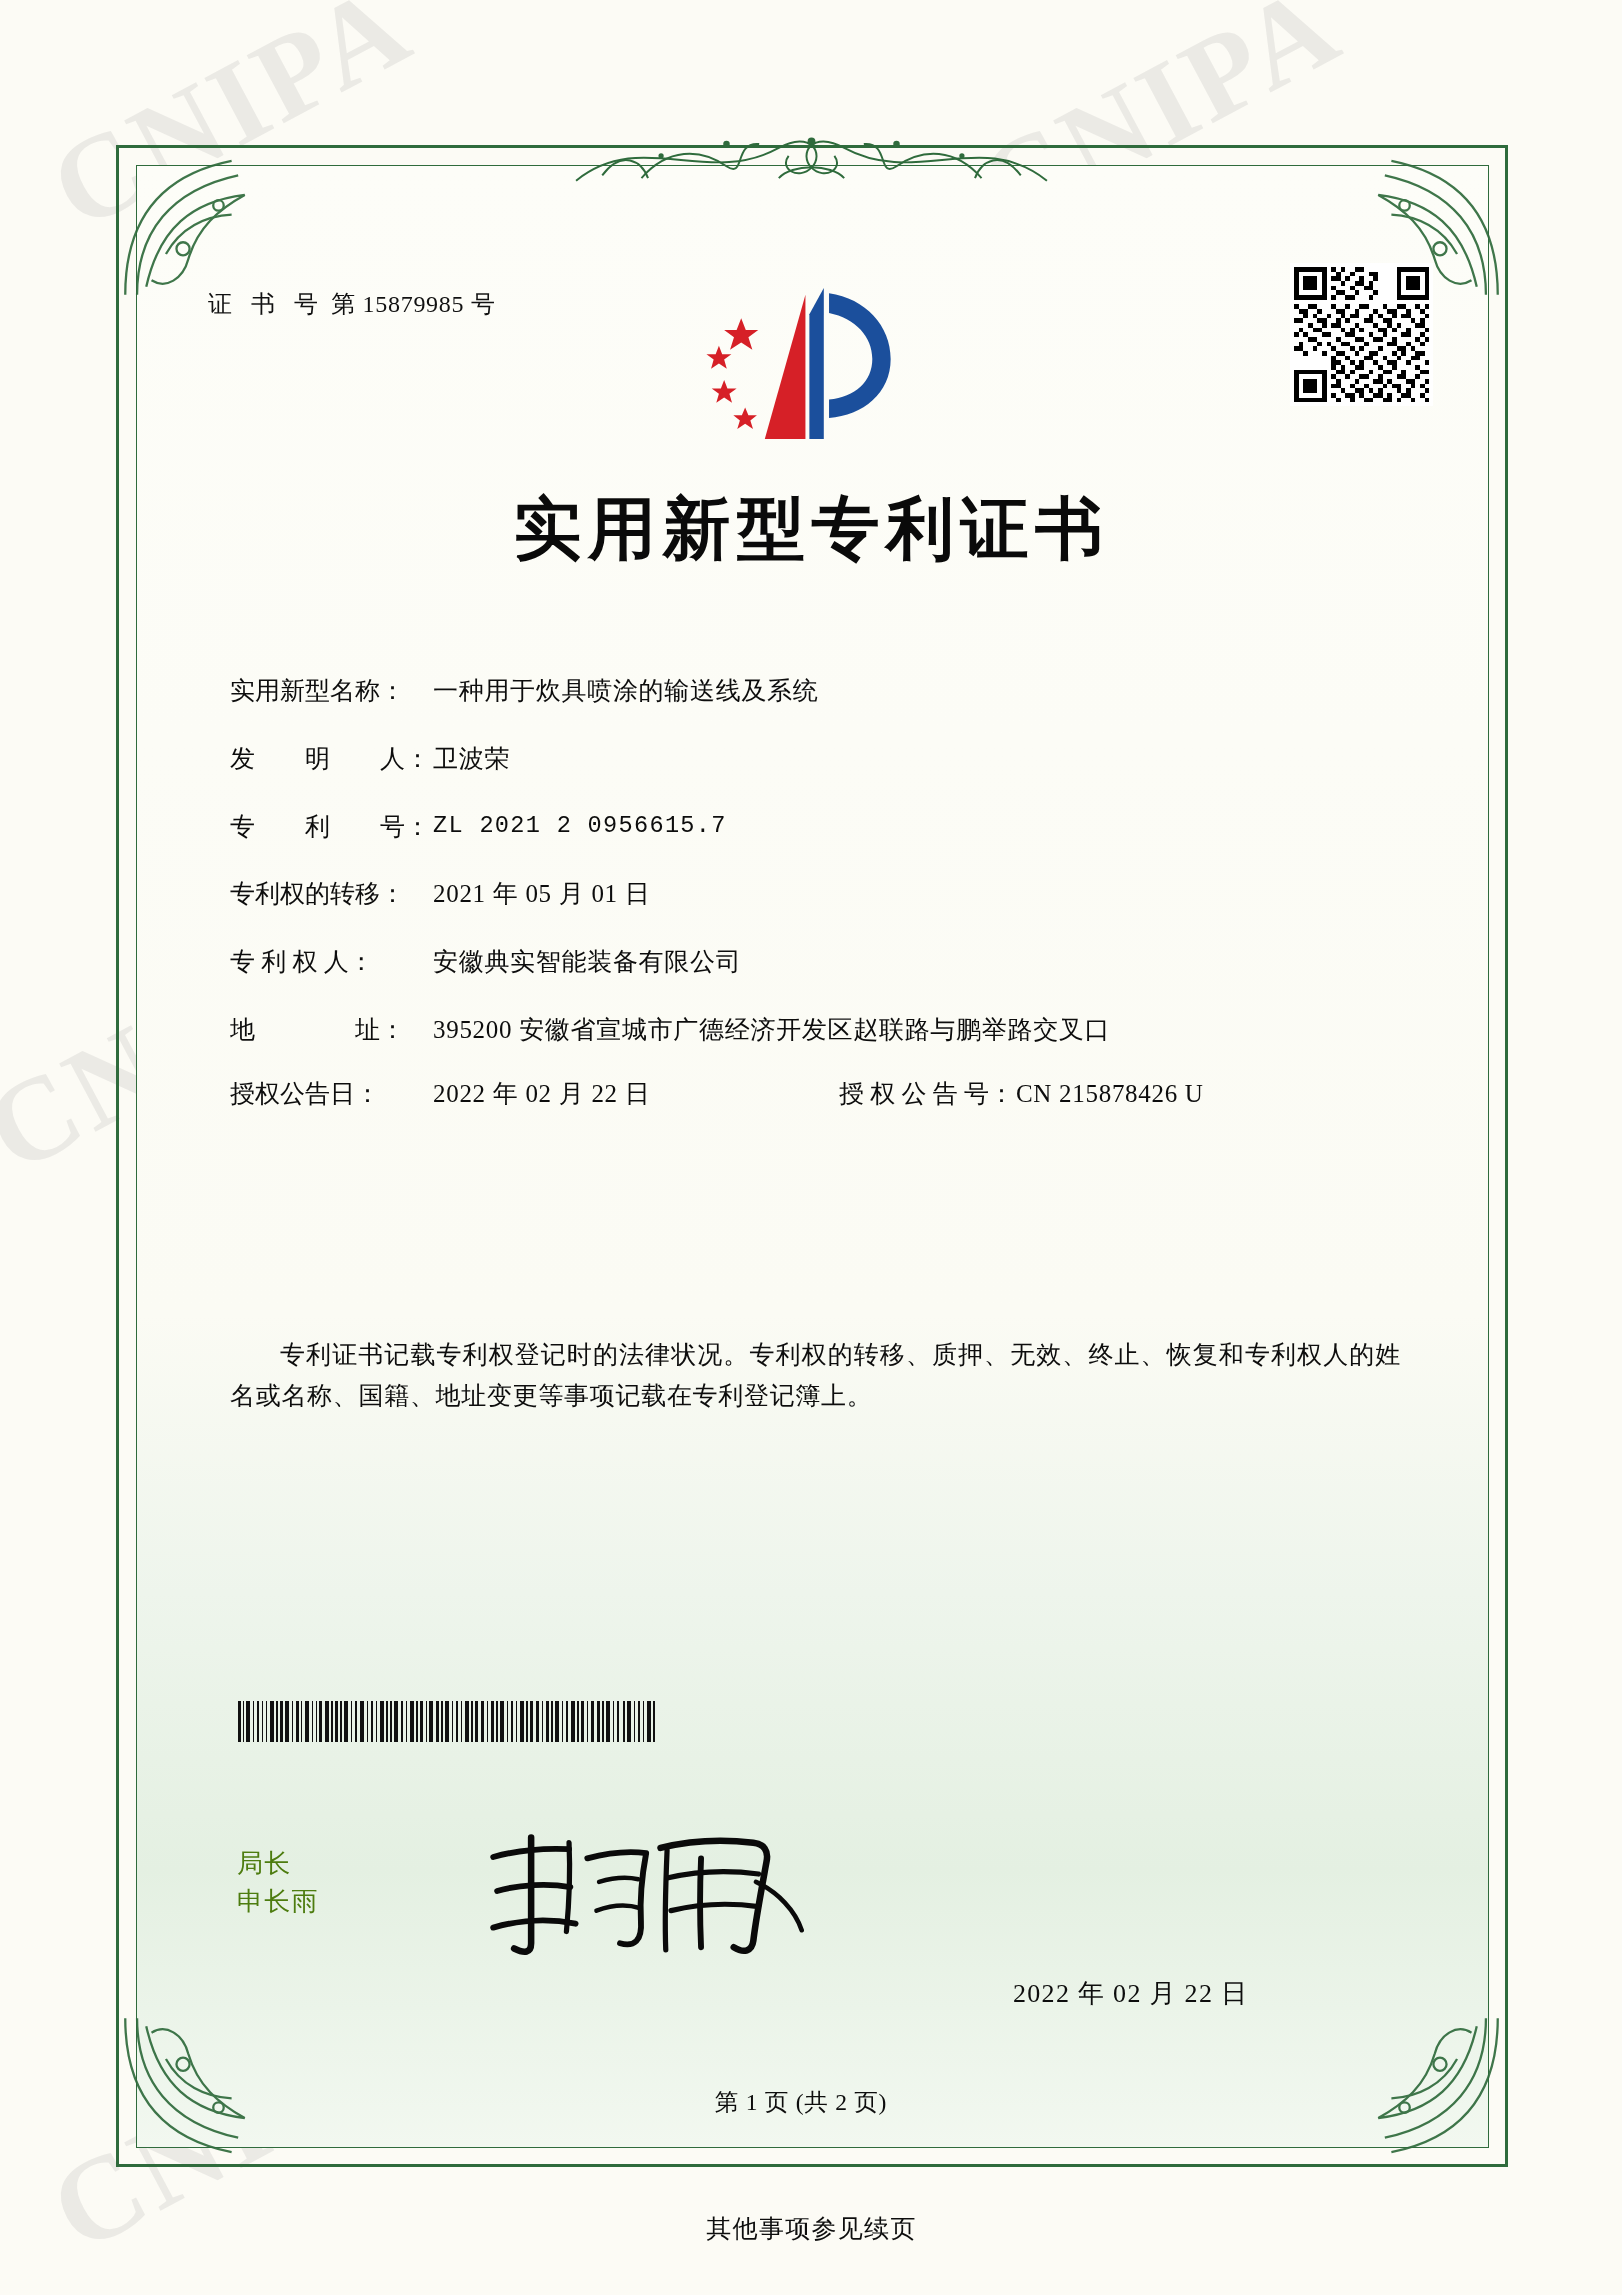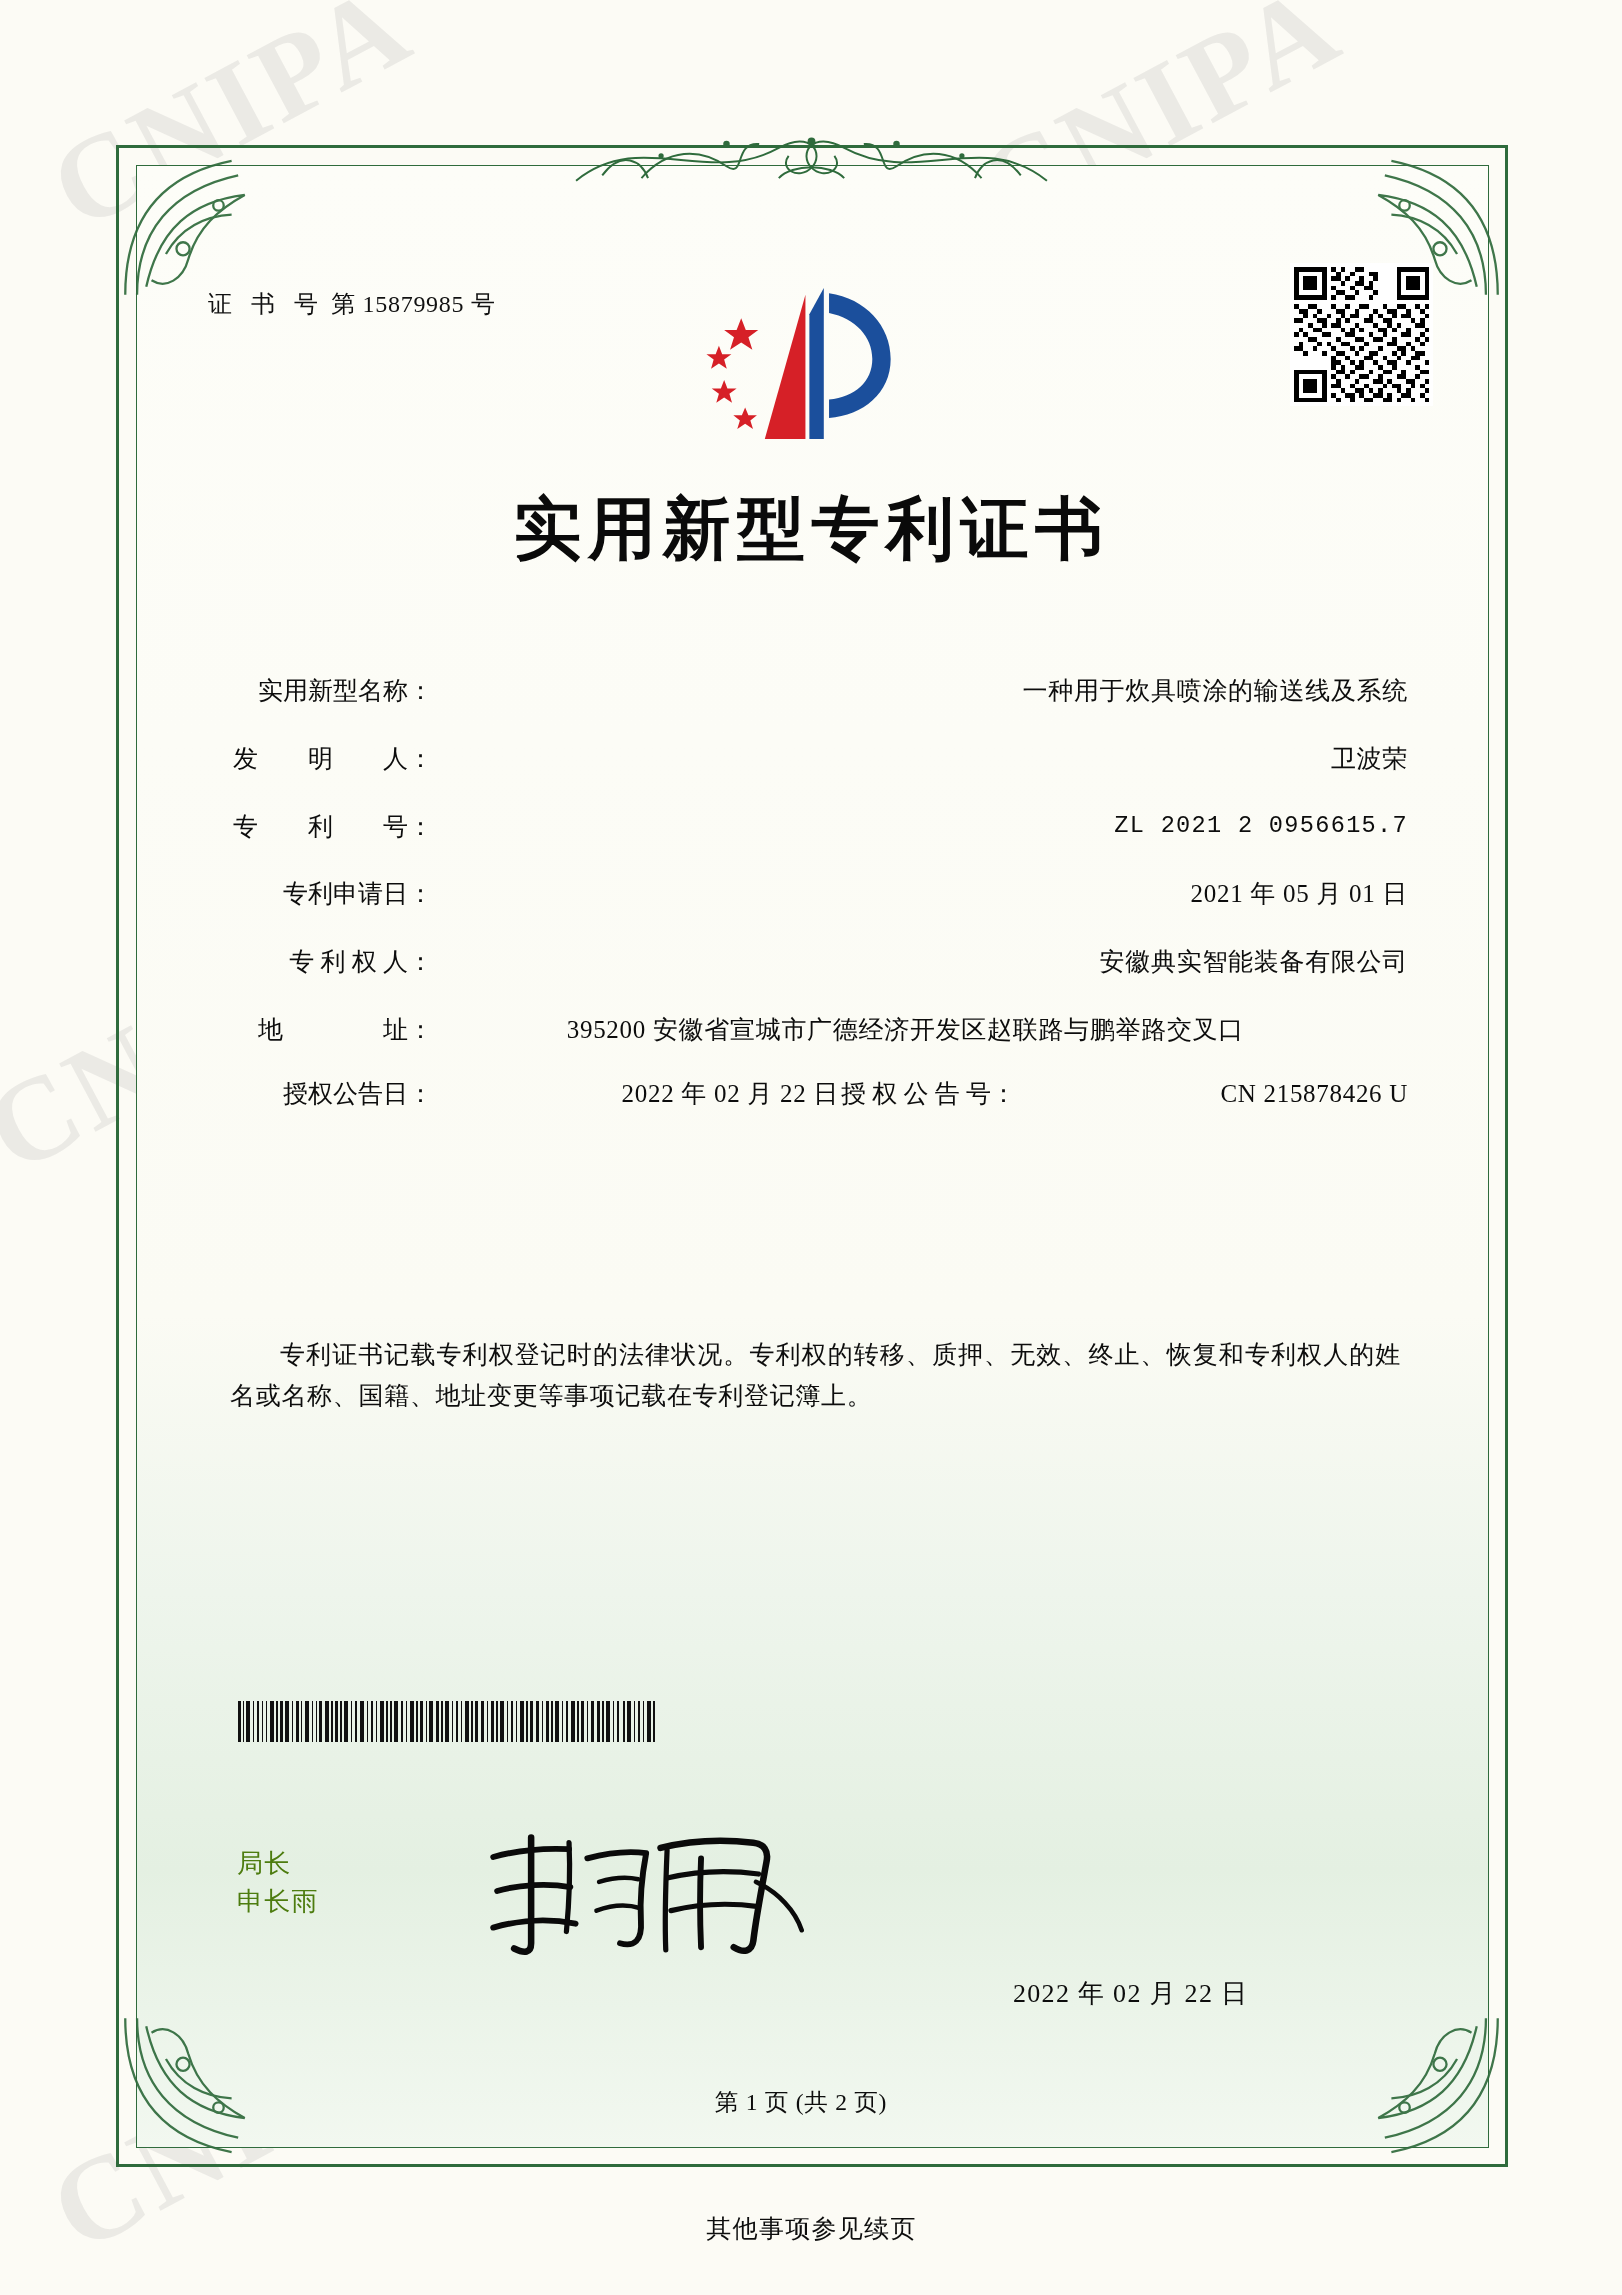--- a/index.html
+++ b/index.html
@@ -133,21 +133,20 @@
     top: 674px;
     width: 1178px;
     font-size: 25px;
     color: #0d0d0d;
     line-height: 1.35;
   }
   .field-row {
     display: flex;
     align-items: flex-start;
     margin-bottom: 34px;
-    text-align: right;
   }
   .field-label {
     width: 203px;
     flex: 0 0 203px;
     white-space: nowrap;
   }
   .field-label.sp1 { letter-spacing: 0px; }
   .field-value {
     flex: 1;
     letter-spacing: 0.7px;
@@ -564,21 +563,21 @@
       <div class="field-label sp1">发　　明　　人：</div>
       <div class="field-value">卫波荣</div>
     </div>
 
     <div class="field-row">
       <div class="field-label sp1">专　　利　　号：</div>
       <div class="field-value mono">ZL 2021 2 0956615.7</div>
     </div>
 
     <div class="field-row">
-      <div class="field-label sp1">专利申请日：</div>
+      <div class="field-label sp1">专利权的转移：</div>
       <div class="field-value">2021 年 05 月 01 日</div>
     </div>
 
     <div class="field-row">
       <div class="field-label sp1">专  利  权  人：</div>
       <div class="field-value">安徽典实智能装备有限公司</div>
     </div>
 
     <div class="field-row" style="margin-bottom:30px;">
       <div class="field-label sp1">地　　　　址：</div>

